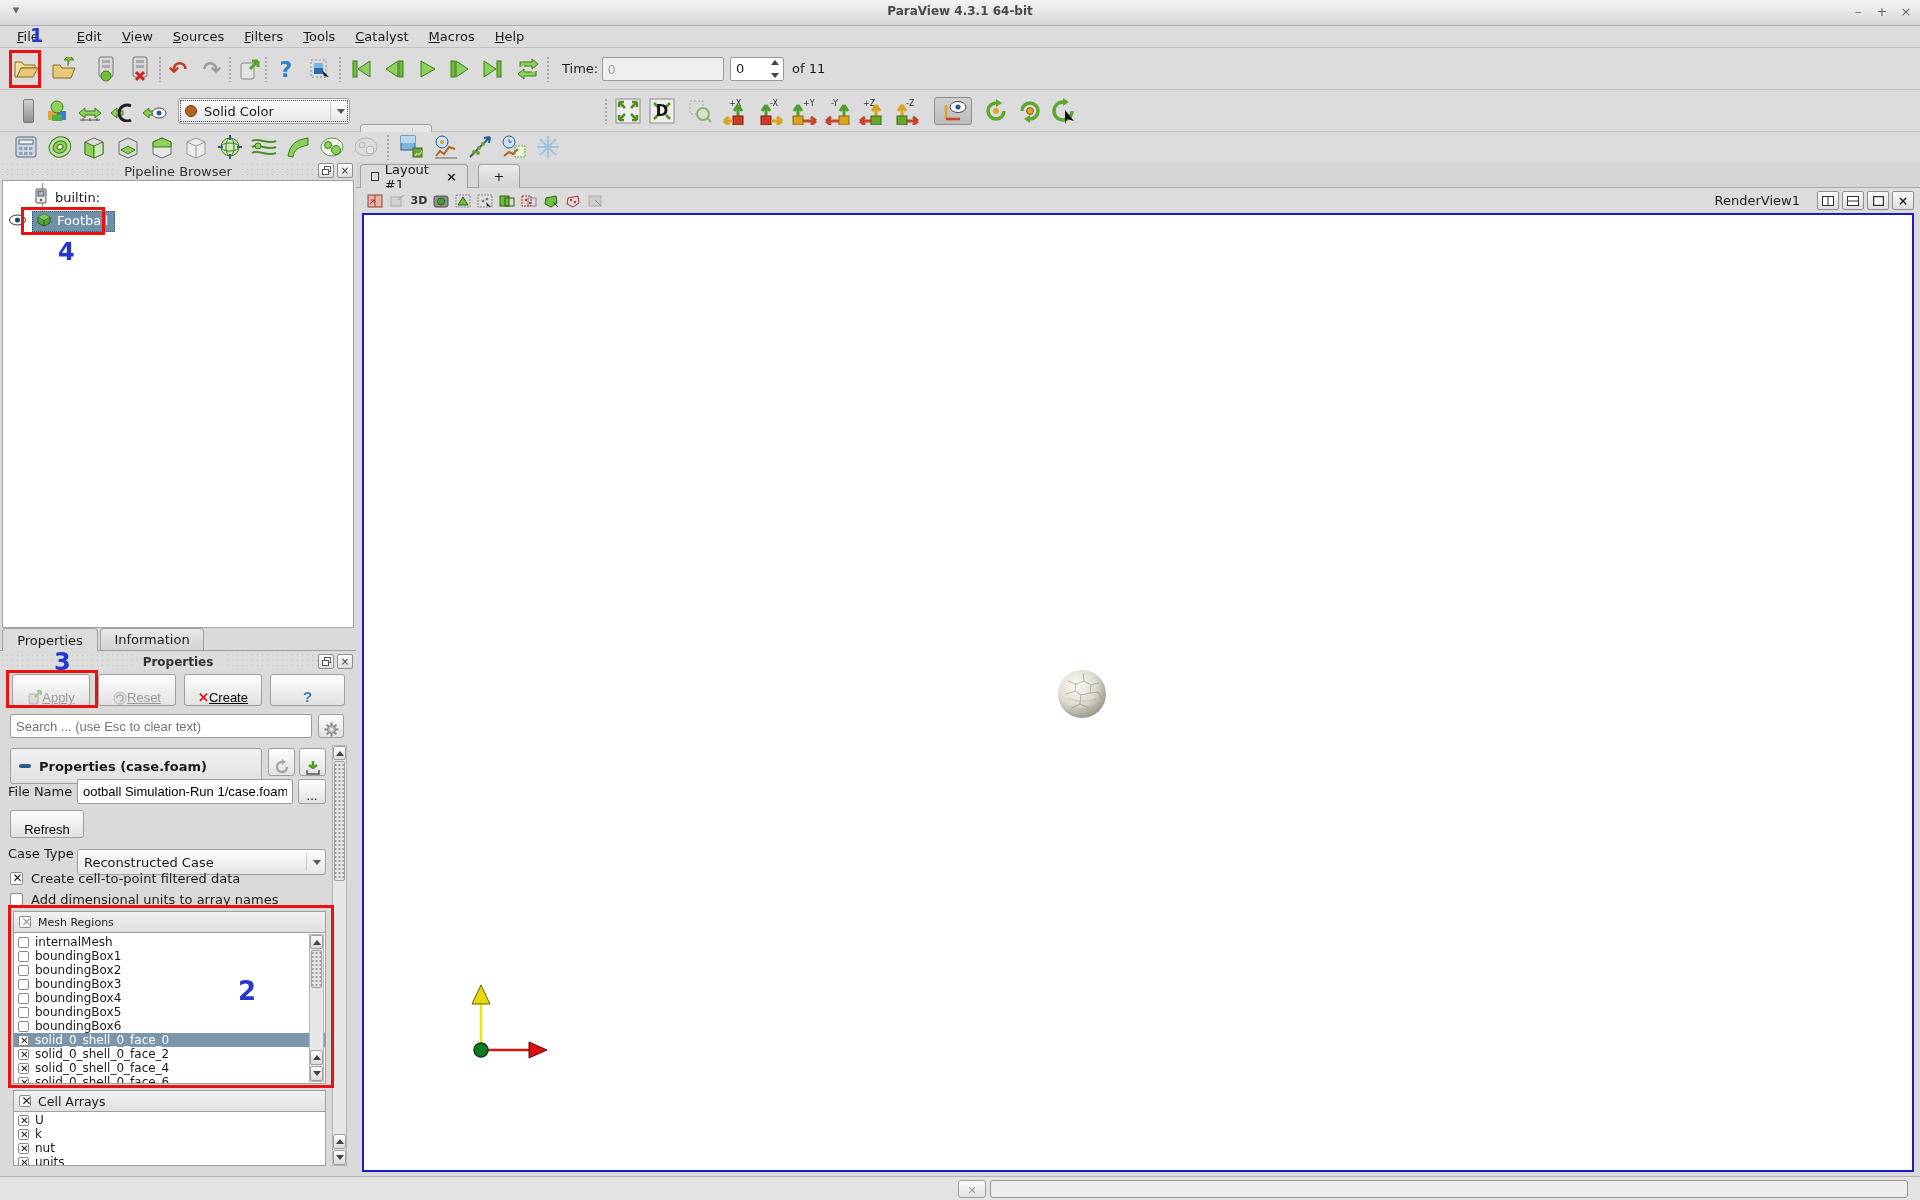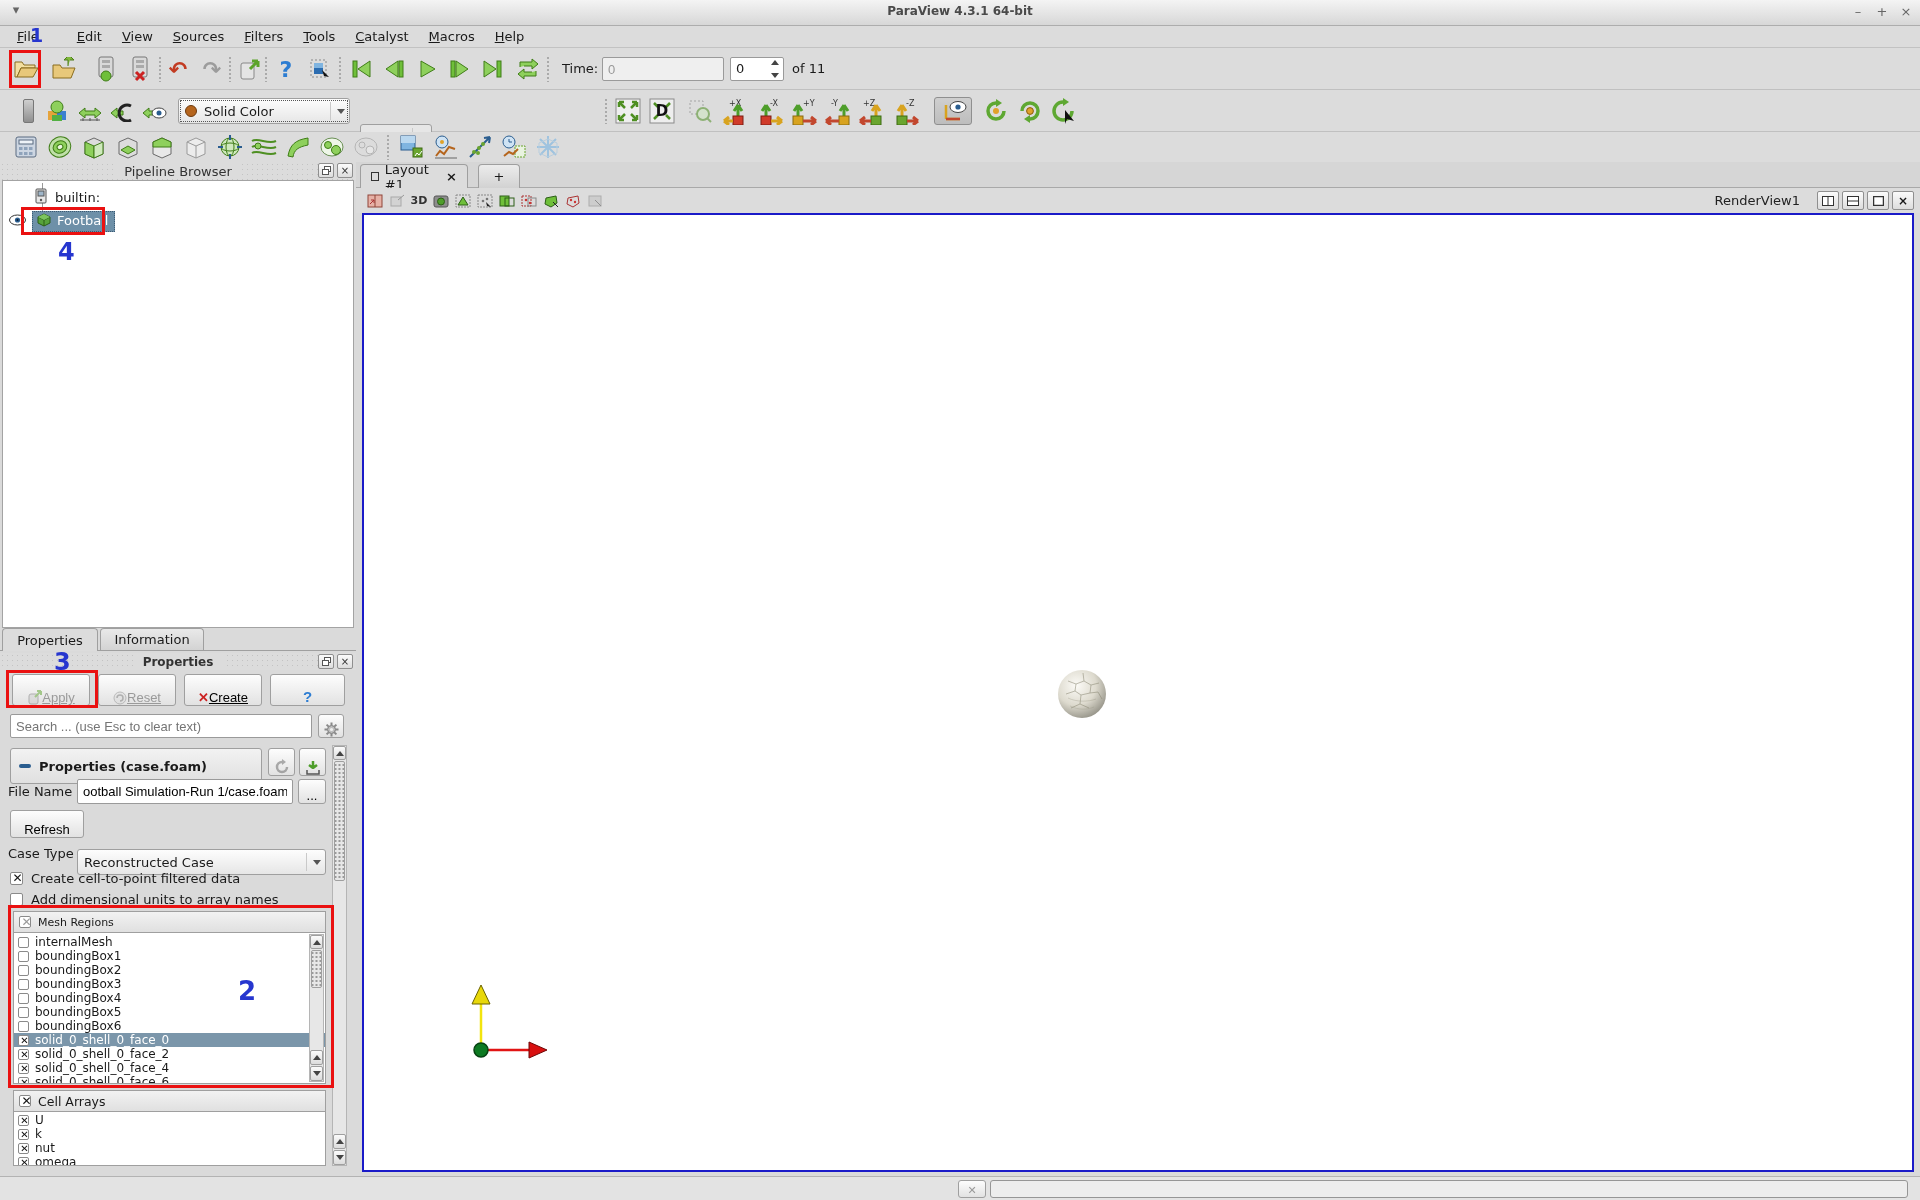--- a/index.html
+++ b/index.html
@@ -686,21 +686,21 @@
     <div class="lrow">
         <span class="cb checked"></span>
         <span>k</span>
       </div>
     <div class="lrow">
         <span class="cb checked"></span>
         <span>nut</span>
       </div>
     <div class="lrow">
         <span class="cb checked"></span>
-        <span>omega</span>
+        <span>units</span>
       </div>
   </div>
 </div>
 
 <div class="sb-track" style="left:332px; top:745px; width:15px; height:421px;">
   <div class="sb-btn" style="left:0; right:0; top:0; height:14px;">
       <span class="arr-up"></span>
     </div>
   <div class="sb-thumb" style="top:15px; height:120px;"></div>
   <div class="sb-btn" style="left:0; right:0; bottom:16px; height:15px;">

